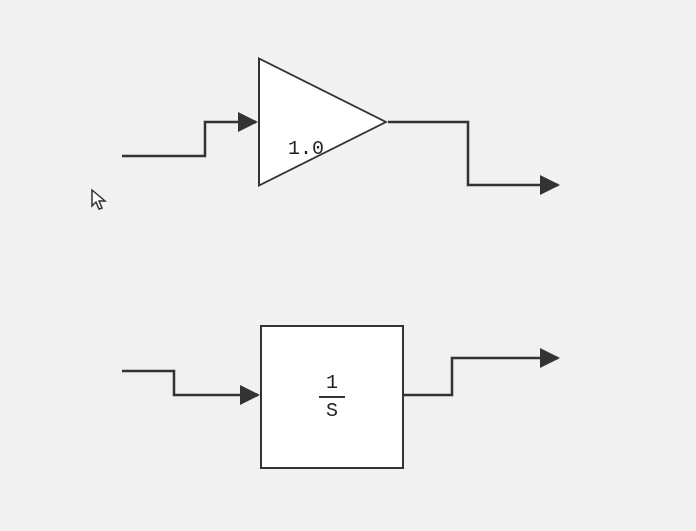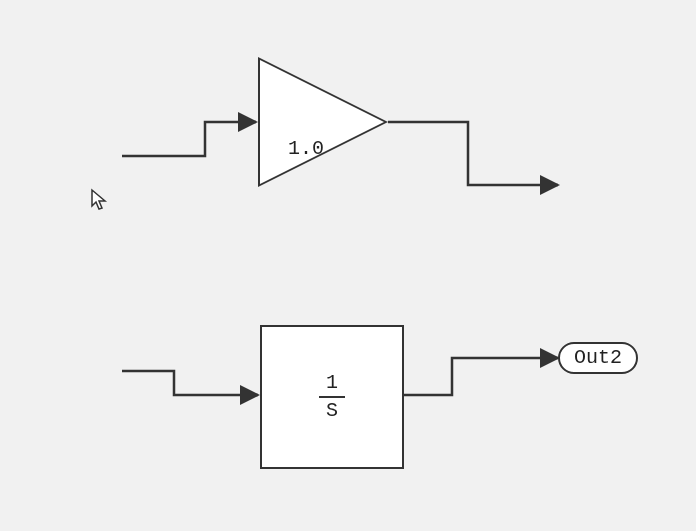--- a/index.html
+++ b/index.html
@@ -51,23 +51,20 @@
 
 
   <div class="int-block" style="left:260px;top:325px;">
     <div class="frac">
       <span>1</span>
       <span class="bar"></span>
       <span>S</span>
     </div>
   </div>
 
-  <div class="port" style="left:558px;top:342px;">
-    <span>Out2</span>
-  </div>
 
   <div class="cursor" style="left:90px;top:188px;">
     <svg width="20" height="24" viewBox="0 0 20 24">
       <path d="M2,2 L2,18 L6,14 L9,21 L12,20 L9,13 L15,13 Z" fill="#fff" stroke="#333" stroke-width="1.5"></path>
     </svg>
   </div>
 
 </div>
 
 </body></html>

